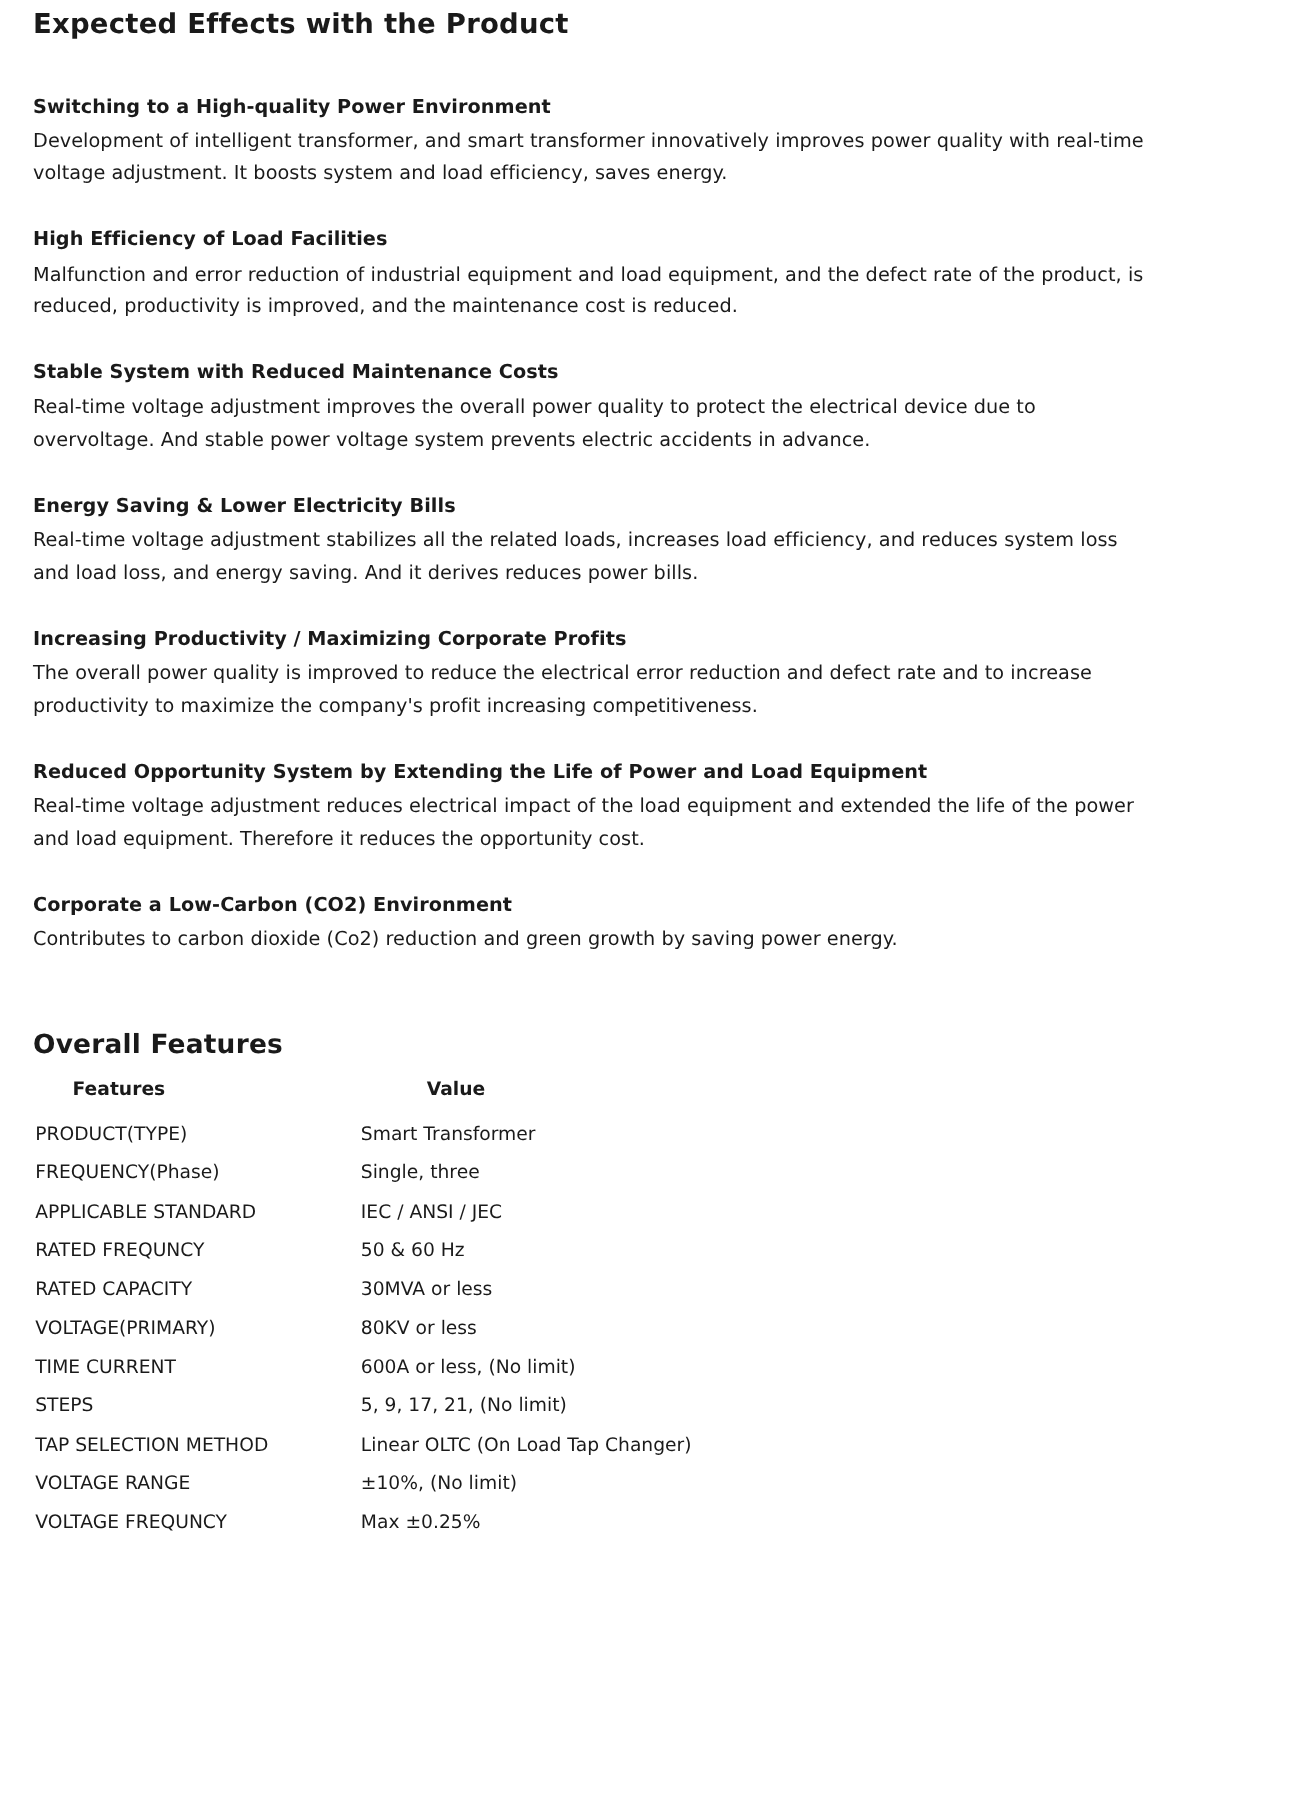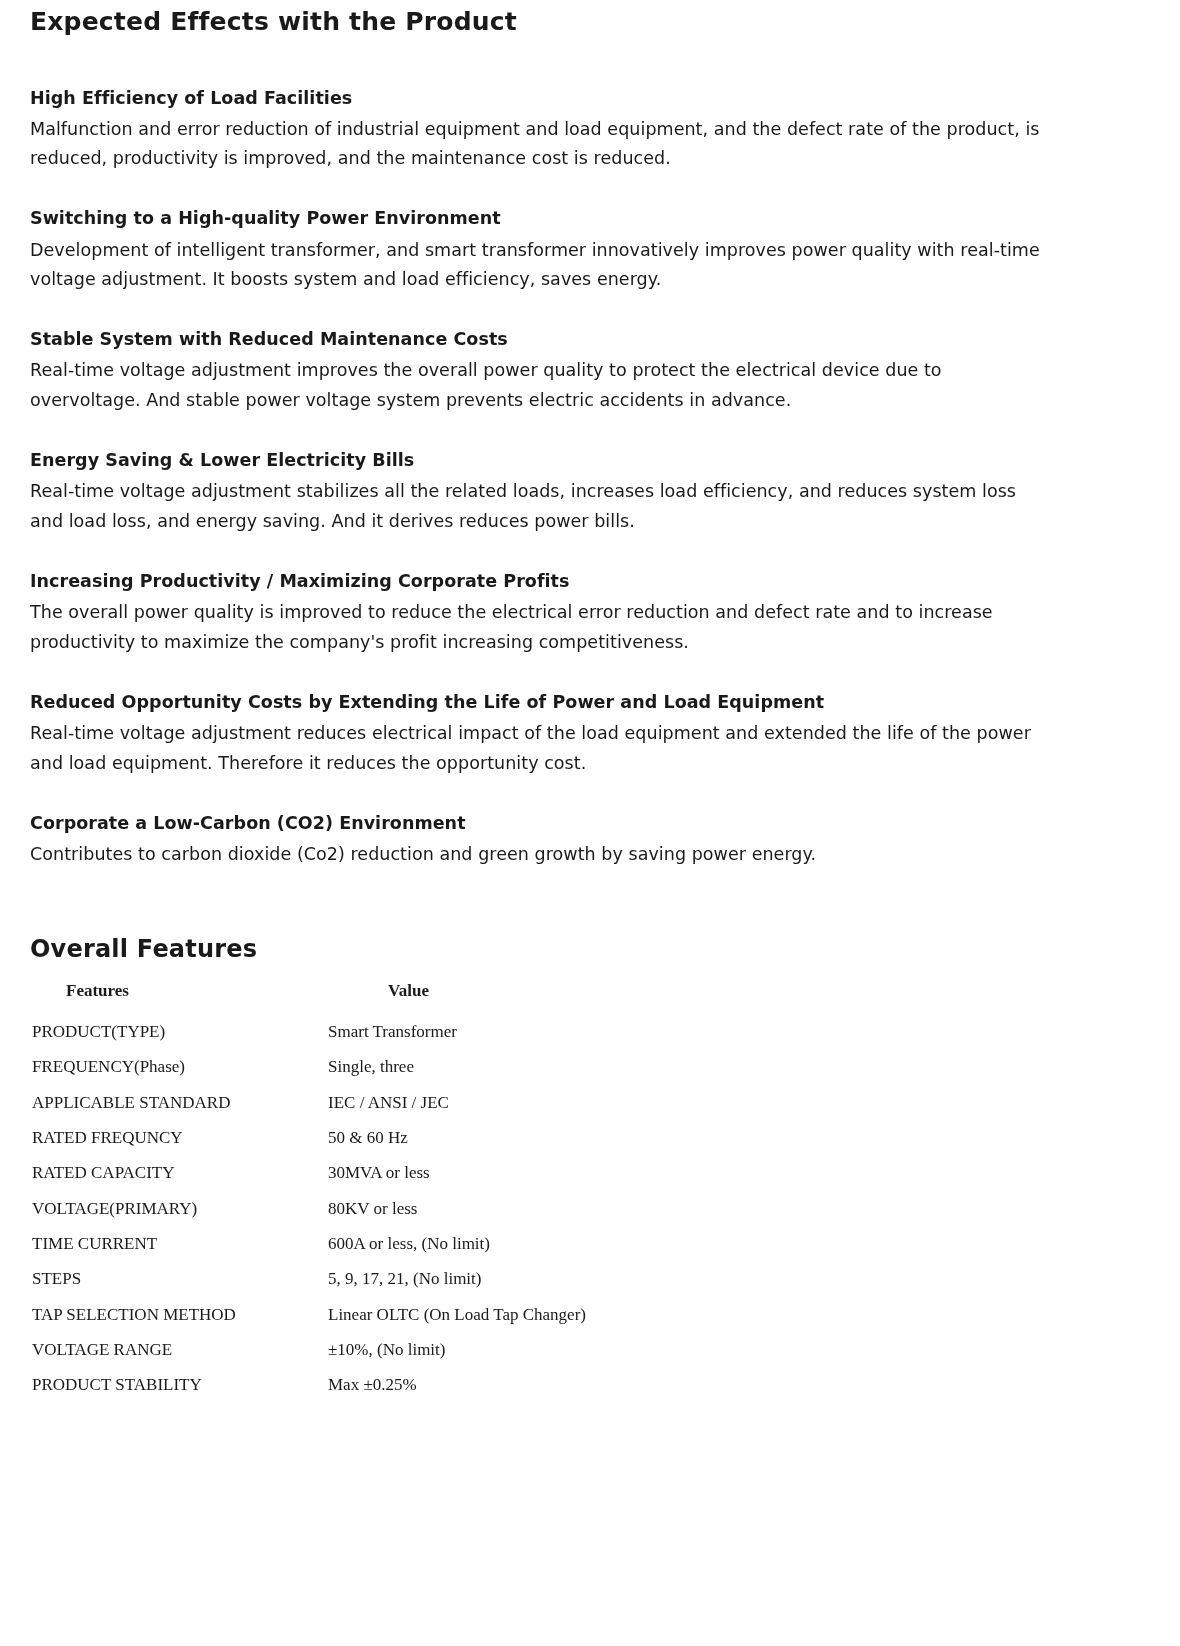--- a/index.html
+++ b/index.html
@@ -60,21 +60,20 @@
     margin-left: 0;
   }
   table.features-table th,
   table.features-table td {
     border: none;
     padding: 0;
     text-align: left;
     vertical-align: top;
     line-height: 2.08;
     white-space: nowrap;
-    font-family: Liberation Serif, serif;
   }
   table.features-table th {
     font-weight: bold;
     padding-bottom: 5px;
   }
   table.features-table th.col-feature,
   table.features-table td.col-feature {
     width: 262px;
     padding-left: 2px;
   }
@@ -89,46 +88,46 @@
   }
 </style>
 </head>
 <body>
 
 <div class="page">
 
   <h1 class="doc-title">Expected Effects with the Product</h1>
 
   <div class="section">
-    <p class="section-heading">High Efficiency of Load Facilities</p>
-    <p class="section-body">Malfunction and error reduction of industrial equipment and load equipment, and the defect rate of the product, is reduced, productivity is improved, and the maintenance cost is reduced.</p>
+    <p class="section-heading">Switching to a High-quality Power Environment</p>
+    <p class="section-body">Development of intelligent transformer, and smart transformer innovatively improves power quality with real-time voltage adjustment. It boosts system and load efficiency, saves energy.</p>
   </div>
 
   <div class="section">
-    <p class="section-heading">Switching to a High-quality Power Environment</p>
-    <p class="section-body">Development of intelligent transformer, and smart transformer innovatively improves power quality with real-time voltage adjustment. It boosts system and load efficiency, saves energy.</p>
+    <p class="section-heading">High Efficiency of Load Facilities</p>
+    <p class="section-body">Malfunction and error reduction of industrial equipment and load equipment, and the defect rate of the product, is reduced, productivity is improved, and the maintenance cost is reduced.</p>
   </div>
 
   <div class="section">
     <p class="section-heading">Stable System with Reduced Maintenance Costs</p>
     <p class="section-body">Real-time voltage adjustment improves the overall power quality to protect the electrical device due to overvoltage. And stable power voltage system prevents electric accidents in advance.</p>
   </div>
 
   <div class="section">
     <p class="section-heading">Energy Saving &amp; Lower Electricity Bills</p>
     <p class="section-body">Real-time voltage adjustment stabilizes all the related loads, increases load efficiency, and reduces system loss and load loss, and energy saving. And it derives reduces power bills.</p>
   </div>
 
   <div class="section">
     <p class="section-heading">Increasing Productivity / Maximizing Corporate Profits</p>
     <p class="section-body">The overall power quality is improved to reduce the electrical error reduction and defect rate and to increase productivity to maximize the company's profit increasing competitiveness.</p>
   </div>
 
   <div class="section">
-    <p class="section-heading">Reduced Opportunity Costs by Extending the Life of Power and Load Equipment</p>
+    <p class="section-heading">Reduced Opportunity System by Extending the Life of Power and Load Equipment</p>
     <p class="section-body">Real-time voltage adjustment reduces electrical impact of the load equipment and extended the life of the power and load equipment. Therefore it reduces the opportunity cost.</p>
   </div>
 
   <div class="section">
     <p class="section-heading">Corporate a Low-Carbon (CO2) Environment</p>
     <p class="section-body">Contributes to carbon dioxide (Co2) reduction and green growth by saving power energy.</p>
   </div>
 
   <h2 class="features-title">Overall Features</h2>
 
@@ -174,19 +173,19 @@
       </tr>
       <tr>
         <td class="col-feature">TAP SELECTION METHOD</td>
         <td class="col-value">Linear OLTC (On Load Tap Changer)</td>
       </tr>
       <tr>
         <td class="col-feature">VOLTAGE RANGE</td>
         <td class="col-value">±10%, (No limit)</td>
       </tr>
       <tr>
-        <td class="col-feature">PRODUCT STABILITY</td>
+        <td class="col-feature">VOLTAGE FREQUNCY</td>
         <td class="col-value">Max ±0.25%</td>
       </tr>
     </tbody>
   </table>
 
 </div>
 
 </body></html>

